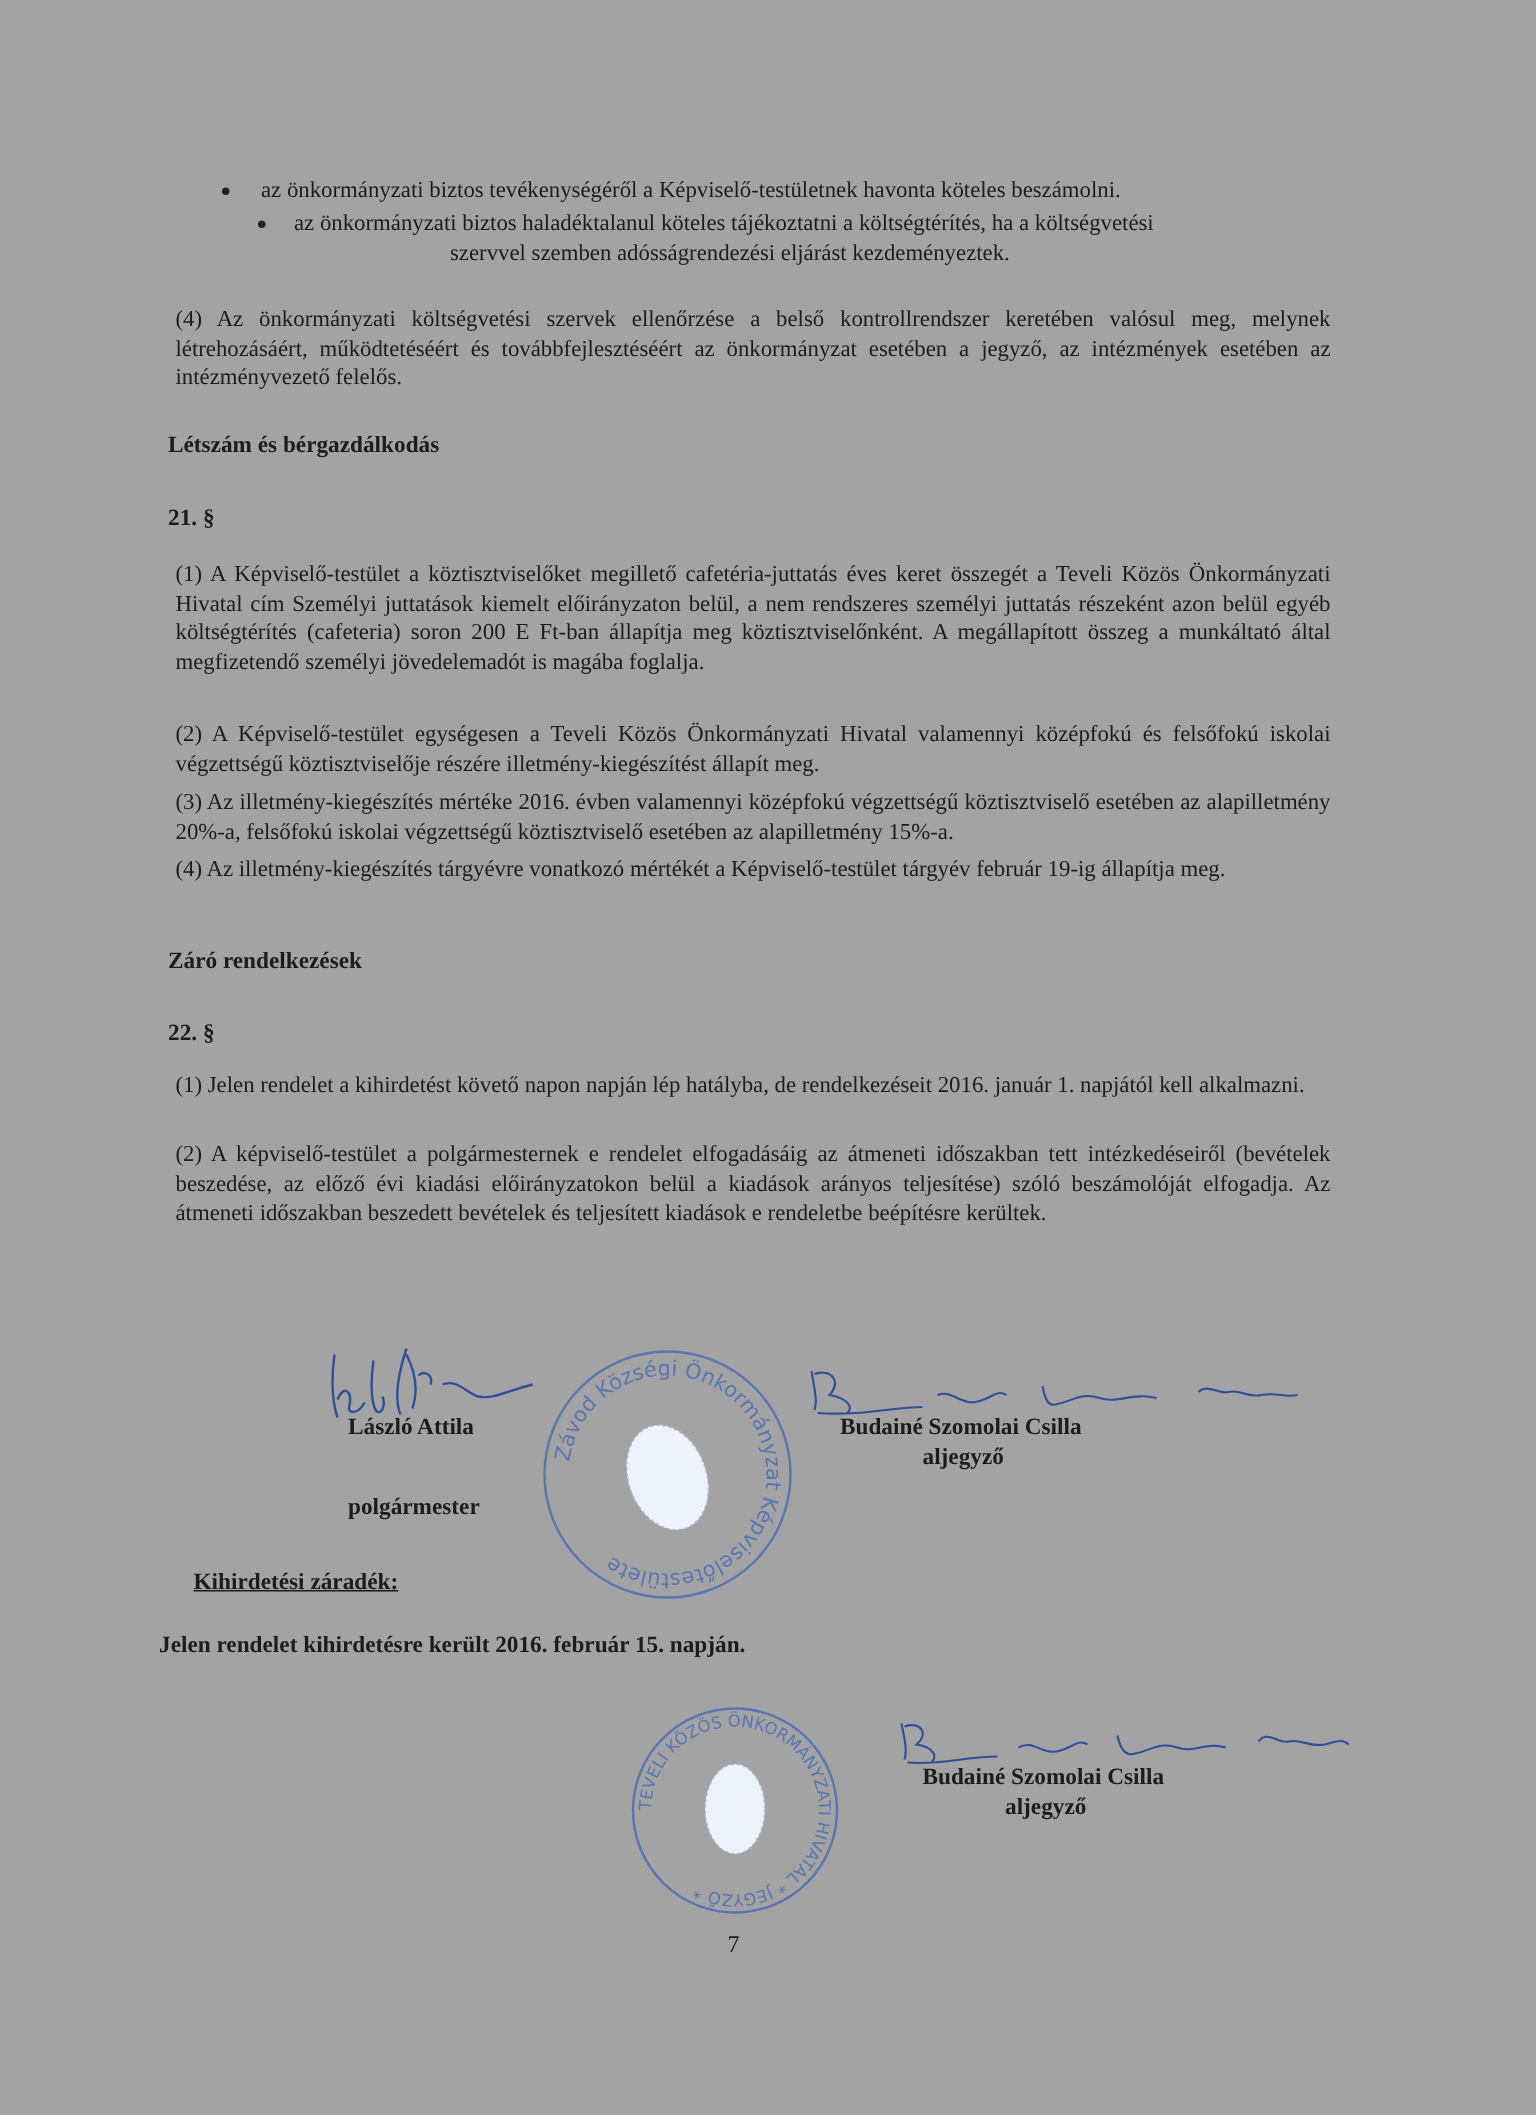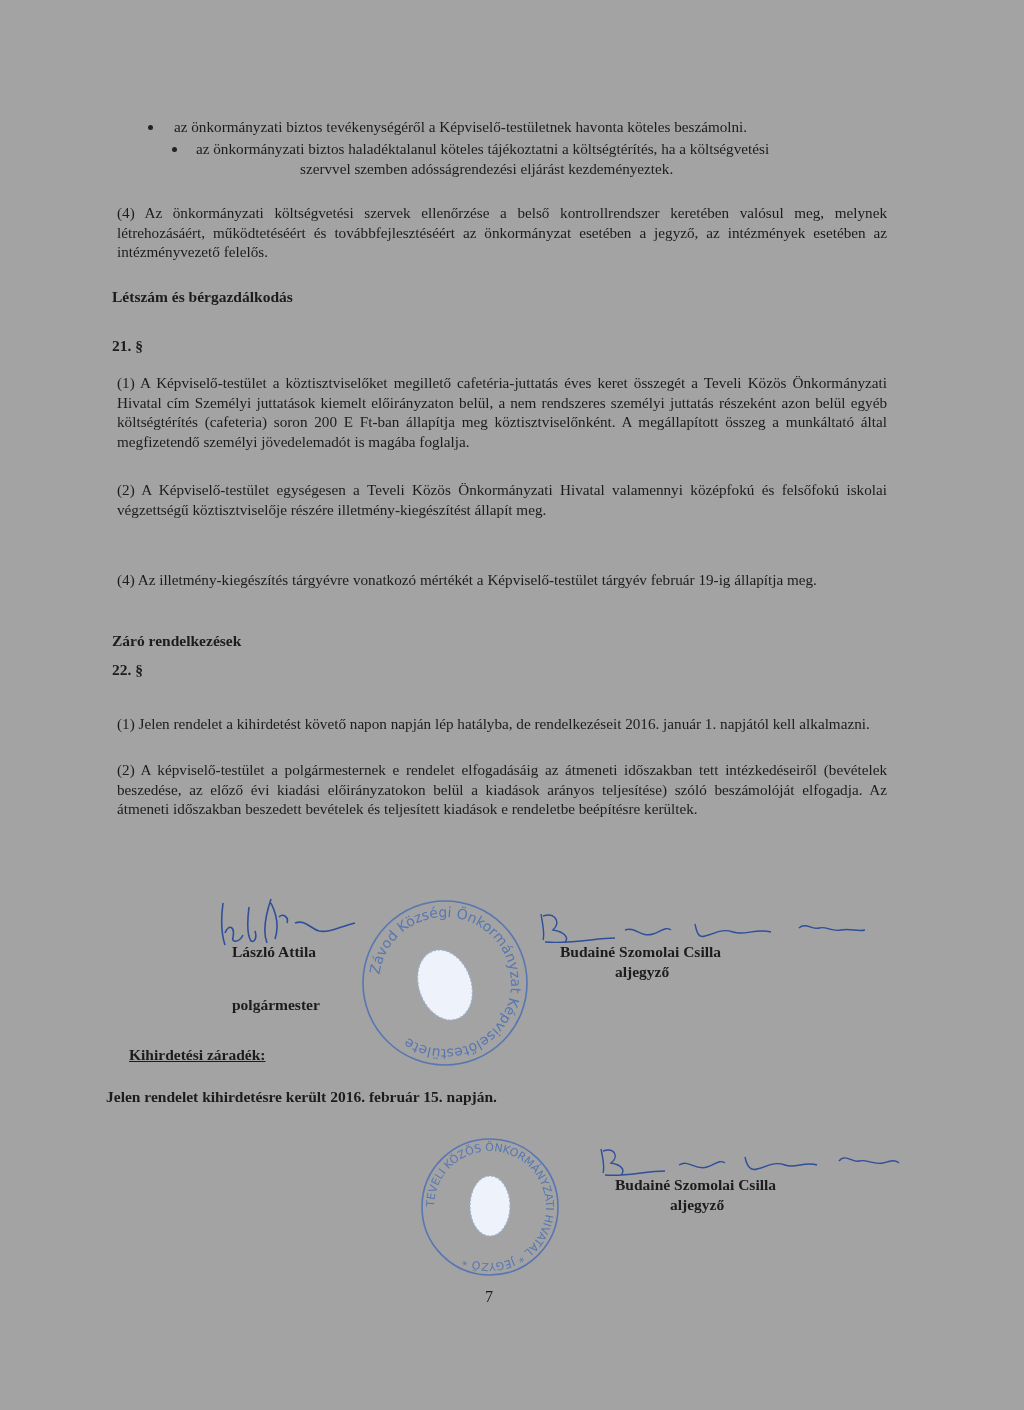--- a/index.html
+++ b/index.html
@@ -34,24 +34,25 @@
   </div>
   <div class="abs bullet-row" style="left:300px; top:160px; white-space:nowrap;">szervvel szemben adósságrendezési eljárást kezdeményeztek.</div>
 
   <div class="abs p" style="left:117px; top:203px; width:770px;">(4) Az önkormányzati költségvetési szervek ellenőrzése a belső kontrollrendszer keretében valósul meg, melynek létrehozásáért, működtetéséért és továbbfejlesztéséért az önkormányzat esetében a jegyző, az intézmények esetében az intézményvezető felelős.</div>
 
   <div class="abs heading" style="left:112px; top:288px; width:780px;">Létszám és bérgazdálkodás</div>
   <div class="abs heading" style="left:112px; top:337px; width:780px;">21. §</div>
 
   <div class="abs p" style="left:117px; top:373px; width:770px;">(1) A Képviselő-testület a köztisztviselőket megillető cafetéria-juttatás éves keret összegét a Teveli Közös Önkormányzati Hivatal cím Személyi juttatások kiemelt előirányzaton belül, a nem rendszeres személyi juttatás részeként azon belül egyéb költségtérítés (cafeteria) soron 200 E Ft-ban állapítja meg köztisztviselőnként. A megállapított összeg a munkáltató által megfizetendő személyi jövedelemadót is magába foglalja.</div>
   <div class="abs p" style="left:117px; top:480px; width:770px;">(2) A Képviselő-testület egységesen a Teveli Közös Önkormányzati Hivatal valamennyi középfokú és felsőfokú iskolai végzettségű köztisztviselője részére illetmény-kiegészítést állapít meg.</div>
+  <div class="abs p" style="left:117px; top:525px; width:770px;">(3) Az illetmény-kiegészítés mértéke 2016. évben valamennyi középfokú végzettségű köztisztviselő esetében az alapilletmény 20%-a, felsőfokú iskolai végzettségű köztisztviselő esetében az alapilletmény 15%-a.</div>
   <div class="abs p" style="left:117px; top:570px; width:770px;">(4) Az illetmény-kiegészítés tárgyévre vonatkozó mértékét a Képviselő-testület tárgyév február 19-ig állapítja meg.</div>
 
   <div class="abs heading" style="left:112px; top:632px; width:780px;">Záró rendelkezések</div>
-  <div class="abs heading" style="left:112px; top:661px; width:780px;">22. §</div>
+  <div class="abs heading" style="left:112px; top:680px; width:780px;">22. §</div>
 
   <div class="abs p" style="left:117px; top:714px; width:770px;">(1) Jelen rendelet a kihirdetést követő napon napján lép hatályba, de rendelkezéseit 2016. január 1. napjától kell alkalmazni.</div>
   <div class="abs p" style="left:117px; top:760px; width:770px;">(2) A képviselő-testület a polgármesternek e rendelet elfogadásáig az átmeneti időszakban tett intézkedéseiről (bevételek beszedése, az előző évi kiadási előirányzatokon belül a kiadások arányos teljesítése) szóló beszámolóját elfogadja. Az átmeneti időszakban beszedett bevételek és teljesített kiadások e rendeletbe beépítésre kerültek.</div>
 
   <svg class="abs" style="left:215px; top:893px;" width="150" height="60" viewBox="0 0 150 60">
     <path d="M8 10 C 6 25, 6 40, 10 52 M 10 40 C 14 30, 20 34, 18 44 C 16 50, 24 50, 28 42 M 34 14 C 32 30, 32 42, 36 48 C 40 50, 42 44, 40 38 M 56 6 C 50 24, 48 40, 52 50 M 56 10 C 62 22, 64 34, 60 46 M 64 24 C 68 20, 74 24, 72 30 M 80 30 C 90 26, 96 36, 104 38 C 114 40, 124 34, 140 30" stroke="#2f4f9a" stroke-width="1.6" fill="none"></path>
   </svg>
   <div class="abs sig-name" style="left:232px; top:942px;">László Attila</div>
   <div class="abs sig-name" style="left:232px; top:962px;margin-top:33px;">polgármester</div>
 

